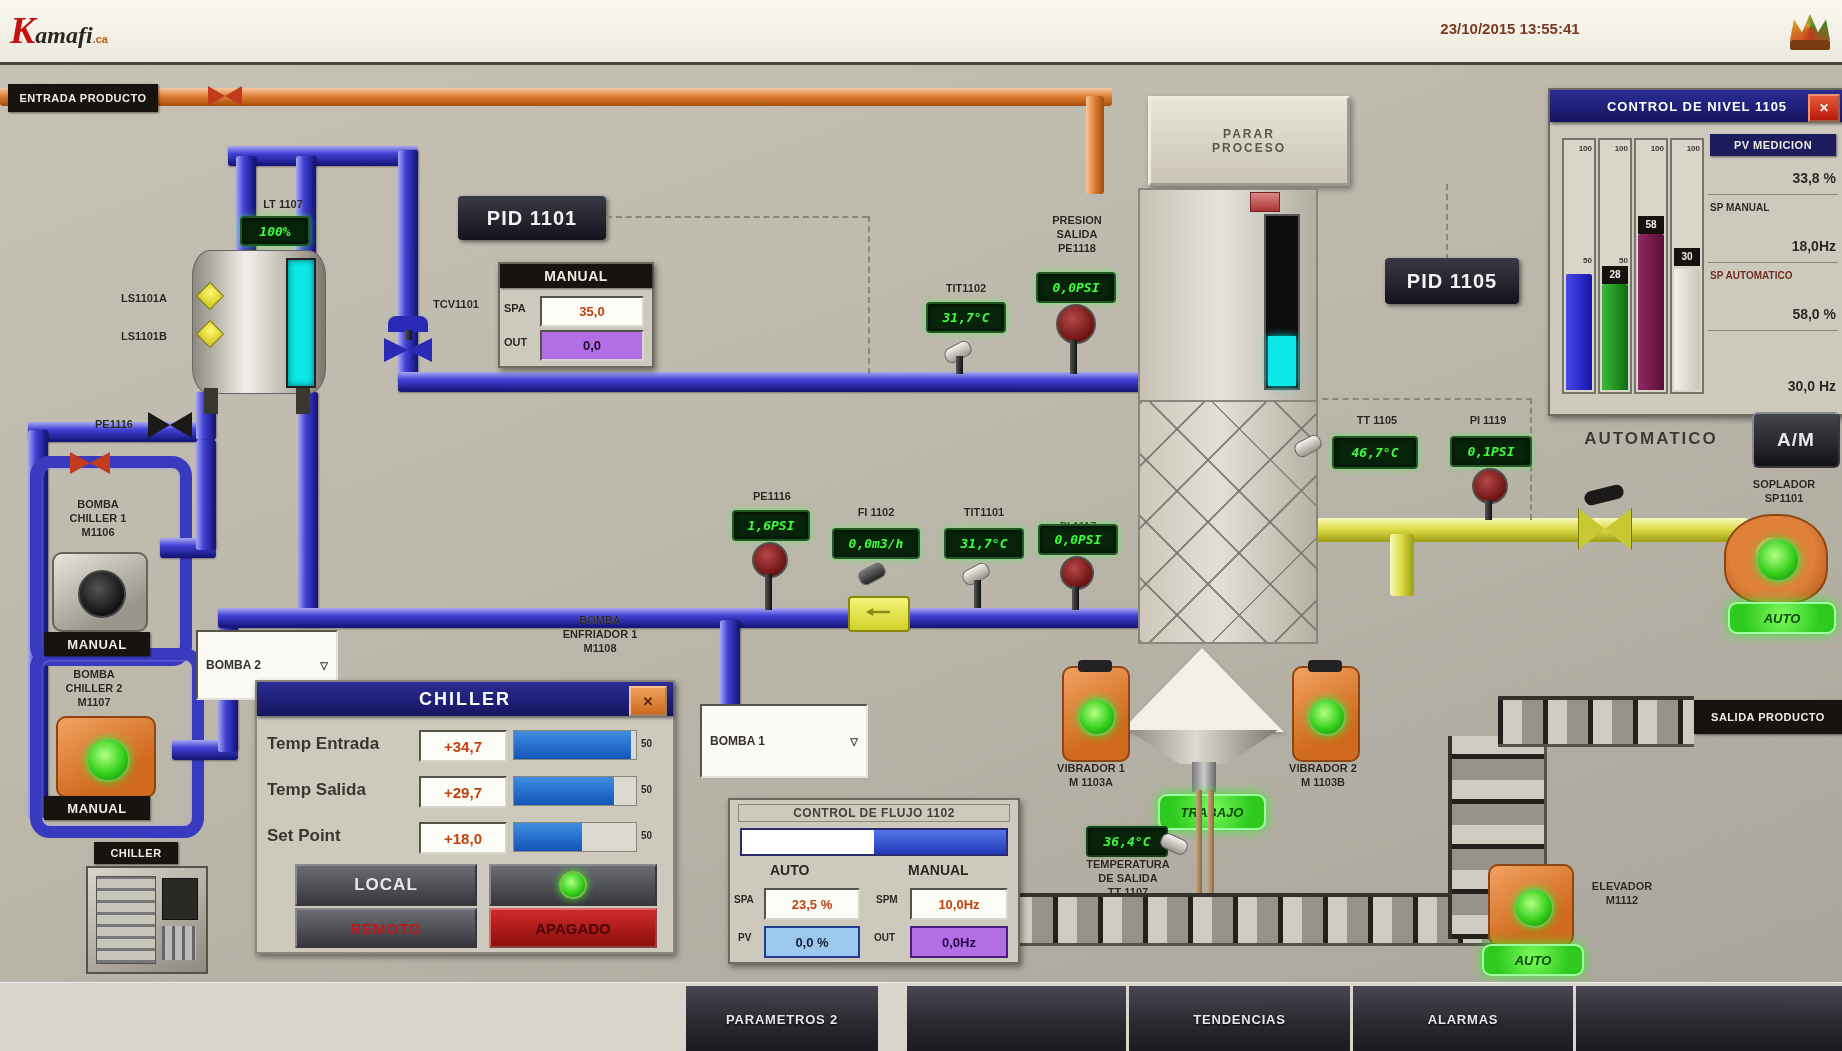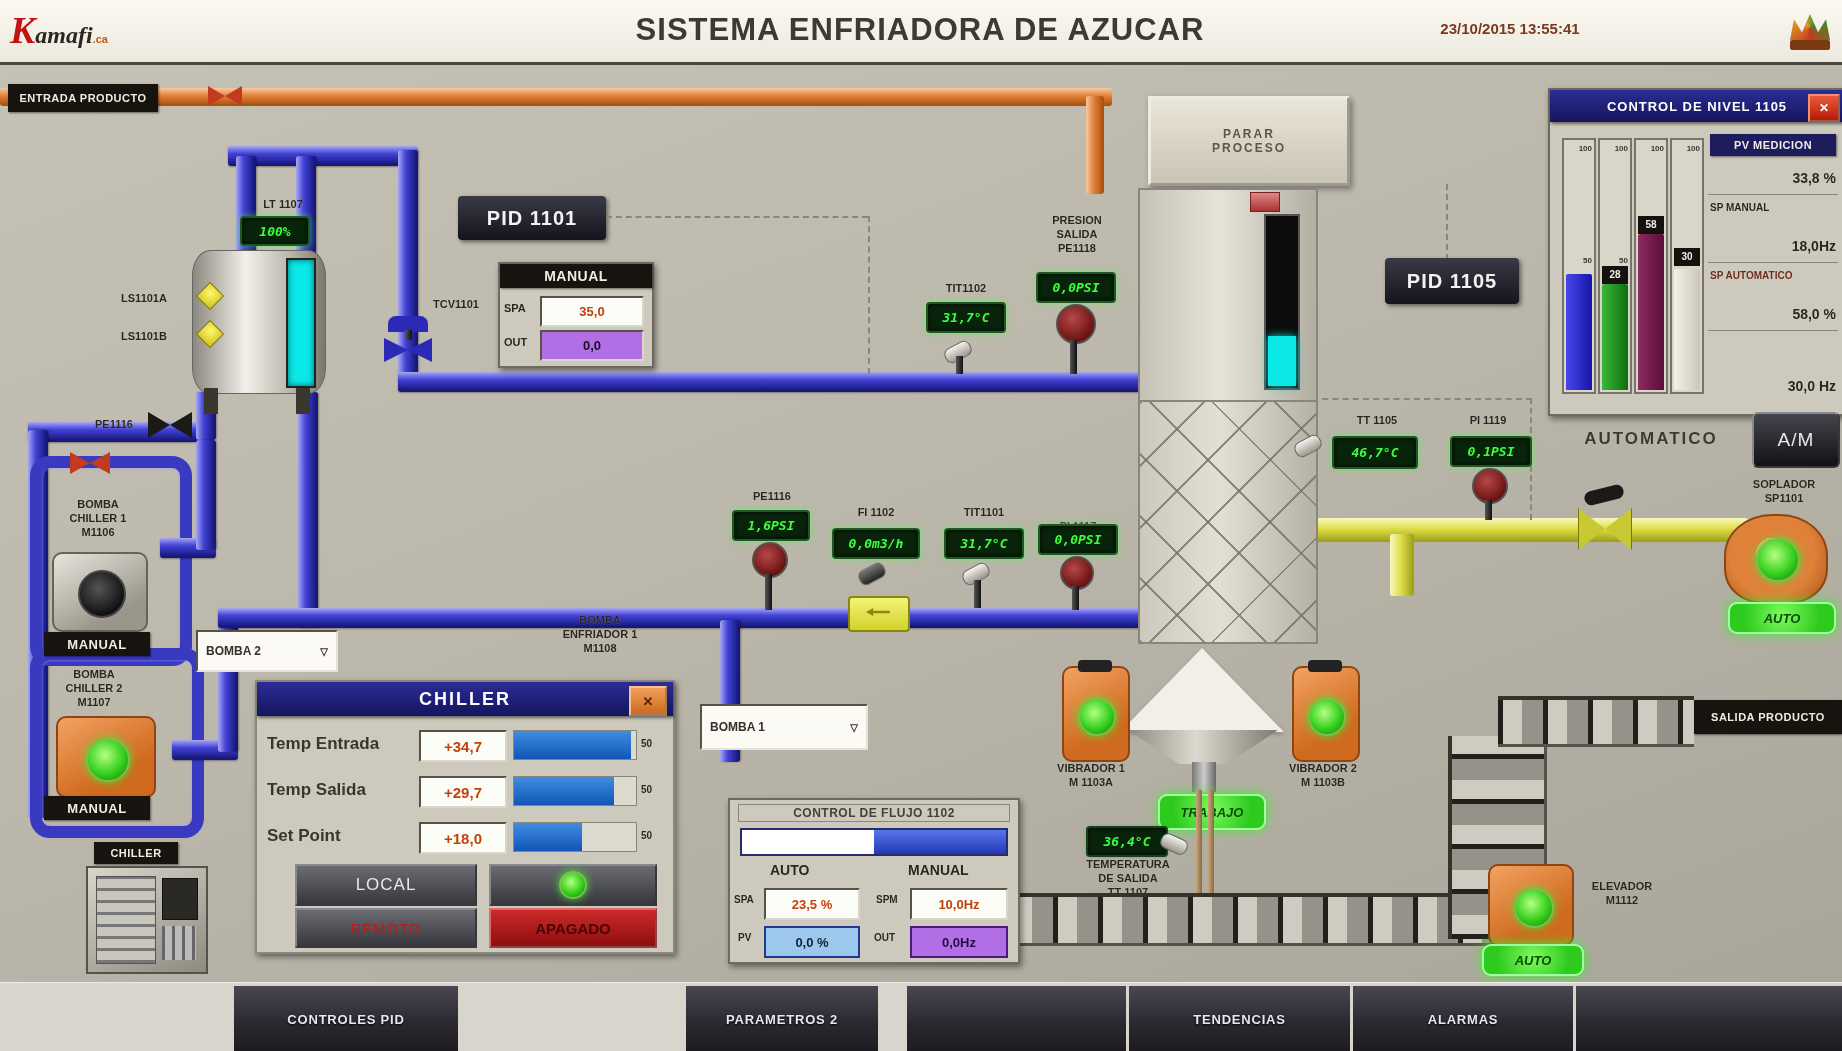--- a/index.html
+++ b/index.html
@@ -17,22 +17,22 @@
   .pbh{height:20px;background:linear-gradient(180deg,#a8a8f2 0%,#4242d6 38%,#17177e 92%);border-radius:3px;box-shadow:0 1px 2px rgba(0,0,0,.35)}
   .pbv{width:20px;background:linear-gradient(90deg,#a8a8f2 0%,#4242d6 38%,#17177e 92%);border-radius:3px;box-shadow:1px 0 2px rgba(0,0,0,.35)}
   .poh{height:18px;background:linear-gradient(180deg,#f8c9a0 0%,#e08036 45%,#a9520f 95%);border-radius:3px}
   .pov{width:18px;background:linear-gradient(90deg,#f8c9a0 0%,#e08036 45%,#a9520f 95%);border-radius:3px}
   .pyh{height:24px;background:linear-gradient(180deg,#f8f8c0 0%,#dede4a 45%,#a2a21a 95%);border-radius:3px}
   .pyv{width:24px;background:linear-gradient(90deg,#f8f8c0 0%,#dede4a 45%,#a2a21a 95%);border-radius:3px}
   .panel{background:#cdc9bd;border:2px solid #6e6a60;box-shadow:2px 3px 6px rgba(0,0,0,.45)}
   .fld{background:#fdfdf8;border:2px solid;border-color:#55524a #d8d5cc #d8d5cc #55524a;font-weight:bold;font-size:13px;color:#c2410c;display:flex;align-items:center;justify-content:center}
   .dashh{border-top:2px dashed #8a867a}
   .dashv{border-left:2px dashed #8a867a}
-  .dropdown{background:#fbfaf5;border:2px solid;border-color:#56534b #e4e2da #e4e2da #56534b;font-weight:bold;font-size:12px;color:#34312a;display:flex;align-items:center;justify-content:space-between;padding:4px 8px}
-  .btn-dark{background:linear-gradient(180deg,#6b6b72,#37373d);border:2px outset #88888f;color:#e8e8e8;font-weight:normal;font-size:14px;display:flex;align-items:center;justify-content:center;letter-spacing:1px}
+  .dropdown{background:#fbfaf5;border:2px solid;border-color:#56534b #e4e2da #e4e2da #56534b;font-weight:bold;font-size:12px;color:#34312a;display:flex;align-items:center;justify-content:space-between;padding:18px 8px}
+  .btn-dark{background:linear-gradient(180deg,#6b6b72,#37373d);border:2px outset #88888f;color:#e8e8e8;font-weight:bold;font-size:14px;display:flex;align-items:center;justify-content:center;letter-spacing:1px}
   .pump-org{background:linear-gradient(150deg,#f2a262,#d06a1e 70%);border:2px solid #8e4510;border-radius:10px}
   .glamp{position:absolute;border-radius:50%;background:radial-gradient(circle at 42% 38%,#b4ff84,#35d01c 55%,#157a0a);box-shadow:0 0 9px #44e92c;border:2px solid #7bbf4e}
   .conv{background:repeating-linear-gradient(90deg,#23201c 0 5px,#cfcbc1 5px 24px,#96928a 24px 45px);border-top:4px solid #35322c;border-bottom:3px solid #55524a}
   .convv{background:repeating-linear-gradient(0deg,#23201c 0 5px,#cfcbc1 5px 24px,#96928a 24px 45px);border-left:4px solid #35322c;border-right:3px solid #55524a}
   .gauge{background:#d9d5c9;border:2px solid #77736a;position:absolute}
   .gfill{position:absolute;left:2px;right:2px;bottom:2px;border-radius:2px 2px 0 0}
   .tick{position:absolute;right:2px;font-size:8px;font-weight:bold;color:#3a372f}
   .vbox{position:absolute;left:2px;right:2px;height:18px;background:#15120e;color:#eee;font-weight:bold;font-size:10px;text-align:center;line-height:18px}
   .probe{width:26px;height:14px;background:linear-gradient(180deg,#f5f3ee,#9b978d);border:1px solid #666;border-radius:7px;transform:rotate(-28deg)}
   .rsensor{border-radius:50%;background:radial-gradient(circle at 40% 35%,#b54848,#6d1212 70%,#3f0606);border:2px solid #52514e}
@@ -42,21 +42,20 @@
   .bowtie-red{background:#c23b1e;clip-path:polygon(0 0,0 100%,50% 50%,100% 100%,100% 0,50% 50%)}
   .navbtn{background:linear-gradient(180deg,#4a4752 0%,#2b2930 55%,#1d1b21 100%);color:#e9e7ee;font-weight:bold;font-size:13px;letter-spacing:.8px;display:flex;align-items:center;justify-content:center;text-shadow:0 1px 2px #000}
 </style>
 </head>
 <body>
 
 <div class="abs" style="left:0;top:0;width:1842px;height:62px;background:linear-gradient(180deg,#faf8f0,#eceadf);border-bottom:3px solid #4a473f">
   <div class="abs" style="left:10px;top:8px;width:200px;height:44px">
     <span style="font:bold italic 38px 'Liberation Serif',serif;color:#c21212">K</span><span style="font:bold italic 24px 'Liberation Serif',serif;color:#2b2620">amafi</span><span style="font:bold 11px 'Liberation Sans',sans-serif;color:#c25a12">.ca</span>
   </div>
-  <div class="abs" style="left:560px;top:12px;width:720px;text-align:center;font-weight:bold;font-size:31px;color:#3c3a35;letter-spacing:1px">SISTEMA ENFRIADORA DE AZUCAR</div>
   <div class="abs" style="left:1400px;top:20px;width:220px;text-align:center;font-weight:bold;font-size:15px;color:#7a3a22">23/10/2015 13:55:41</div>
   <div class="abs" style="left:1786px;top:6px;width:48px;height:48px">
     <div class="abs" style="left:4px;top:8px;width:40px;height:26px;background:conic-gradient(from 180deg,#c23a1e,#e0a02a,#3e8e2a,#c23a1e);clip-path:polygon(0 100%,10% 20%,30% 70%,50% 0,70% 70%,90% 20%,100% 100%)"></div>
     <div class="abs" style="left:4px;top:34px;width:40px;height:10px;background:#7a3a12;border-radius:2px"></div>
   </div>
 </div>
 
 <div class="abs poh" style="left:0;top:88px;width:1112px"></div>
 <div class="abs pov" style="left:1086px;top:96px;height:98px"></div>
 <div class="abs bowtie-red" style="left:208px;top:86px;width:34px;height:20px"></div>
@@ -363,19 +362,18 @@
   <div class="abs lbl" style="left:186px;top:216px;width:100px;font-size:14px;text-align:right">58,0 %</div>
   <div class="abs" style="left:158px;top:240px;width:130px;border-top:1px solid #8a877d"></div>
   <div class="abs lbl" style="left:186px;top:288px;width:100px;font-size:14px;text-align:right">30,0 Hz</div>
 </div>
 <div class="abs lbl" style="left:1556px;top:428px;width:190px;font-size:17px;letter-spacing:2px;color:#3c3930">AUTOMATICO</div>
 <div class="abs btn-dark" style="left:1752px;top:412px;width:84px;height:52px;font-size:19px;border-radius:6px;background:linear-gradient(180deg,#44444c,#121216)">A/M</div>
 
 <div class="abs pidtag" style="left:1385px;top:258px;width:134px;height:46px">PID 1105</div>
 
 <div class="abs" style="left:0;top:982px;width:1842px;height:69px;background:#d8d5cc;border-top:1px solid #eee">
-  <div class="abs navbtn" style="left:234px;top:3px;width:224px;height:66px">CONTROLES PID</div>
   <div class="abs navbtn" style="left:686px;top:3px;width:192px;height:66px">PARAMETROS 2</div>
   <div class="abs navbtn" style="left:907px;top:3px;width:219px;height:66px"></div>
   <div class="abs navbtn" style="left:1129px;top:3px;width:221px;height:66px">TENDENCIAS</div>
   <div class="abs navbtn" style="left:1353px;top:3px;width:220px;height:66px">ALARMAS</div>
   <div class="abs navbtn" style="left:1576px;top:3px;width:266px;height:66px"></div>
 </div>
 
 </body></html>

